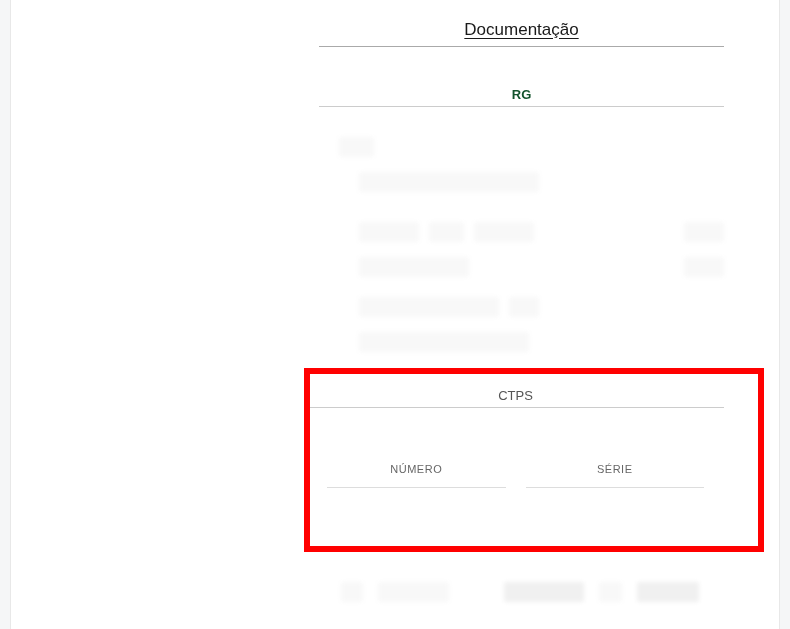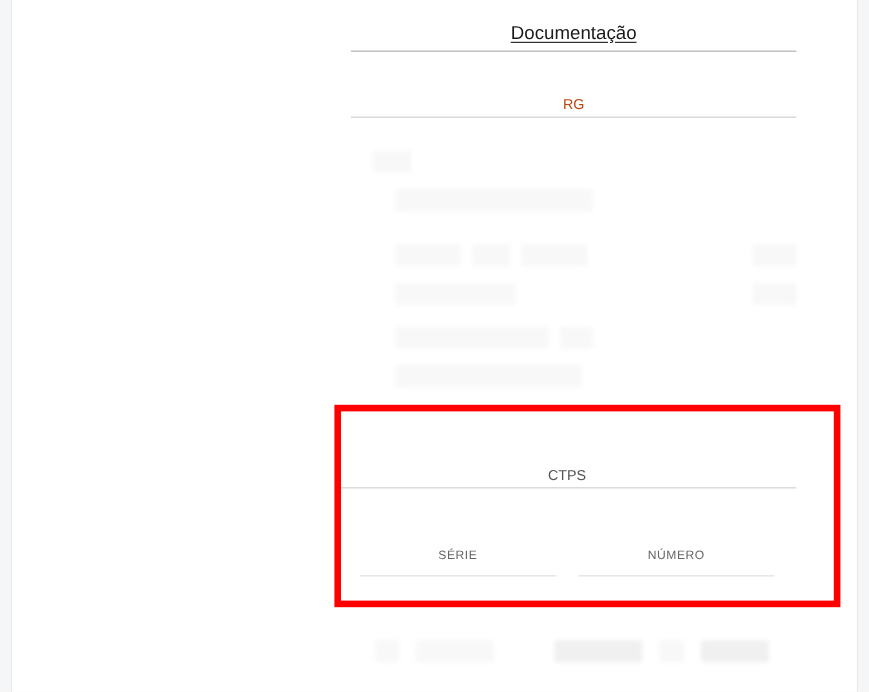--- a/index.html
+++ b/index.html
@@ -36,22 +36,22 @@
       padding-bottom: 6px;
       border-bottom: 1px solid #aaa;
       margin-bottom: 40px;
     }
     .section-title.underlined {
       text-decoration: underline;
       text-underline-offset: 3px;
     }
     .subsection-label {
       font-size: 13px;
-      font-weight: 400;
-      color: #c2410c;
+      font-weight: 700;
+      color: #14532d;
       padding-bottom: 4px;
       border-bottom: 1px solid #ccc;
       margin-bottom: 30px;
     }
     .blurred-area {
       margin-left: 20px;
       margin-bottom: 20px;
     }
     .blur-block {
       background: #f8f8f8;
@@ -72,21 +72,20 @@
       width: 460px;
       height: 184px;
       pointer-events: none;
       z-index: 10;
     }
     .ctps-section {
       position: absolute;
       top: 388px;
       left: 296px;
       right: 55px;
-      margin-top: 36px;
     }
     .ctps-label {
       font-size: 13px;
       font-weight: 400;
       color: #555;
       padding-bottom: 4px;
       border-bottom: 1px solid #ccc;
     }
     .field-row {
       display: flex;
@@ -147,24 +146,24 @@
       <div class="blur-row">
         <div class="blur-block" style="width:170px;margin-left:20px;"></div>
       </div>
     </div>
   </div>
 
   <div class="ctps-section">
     <div class="ctps-label">CTPS</div>
     <div class="field-row">
       <div class="field">
-        <span class="field-label">SÉRIE</span>
+        <span class="field-label">NÚMERO</span>
       </div>
       <div class="field">
-        <span class="field-label">NÚMERO</span>
+        <span class="field-label">SÉRIE</span>
       </div>
     </div>
   </div>
 
   <div class="highlight-box"></div>
 
   <div class="bottom-blur">
     <div class="blur-block" style="width:25px;"></div>
     <div class="blur-block" style="width:80px;"></div>
     <div class="blur-block" style="width:90px;margin-left:40px;background:#f0f0f0;"></div>

